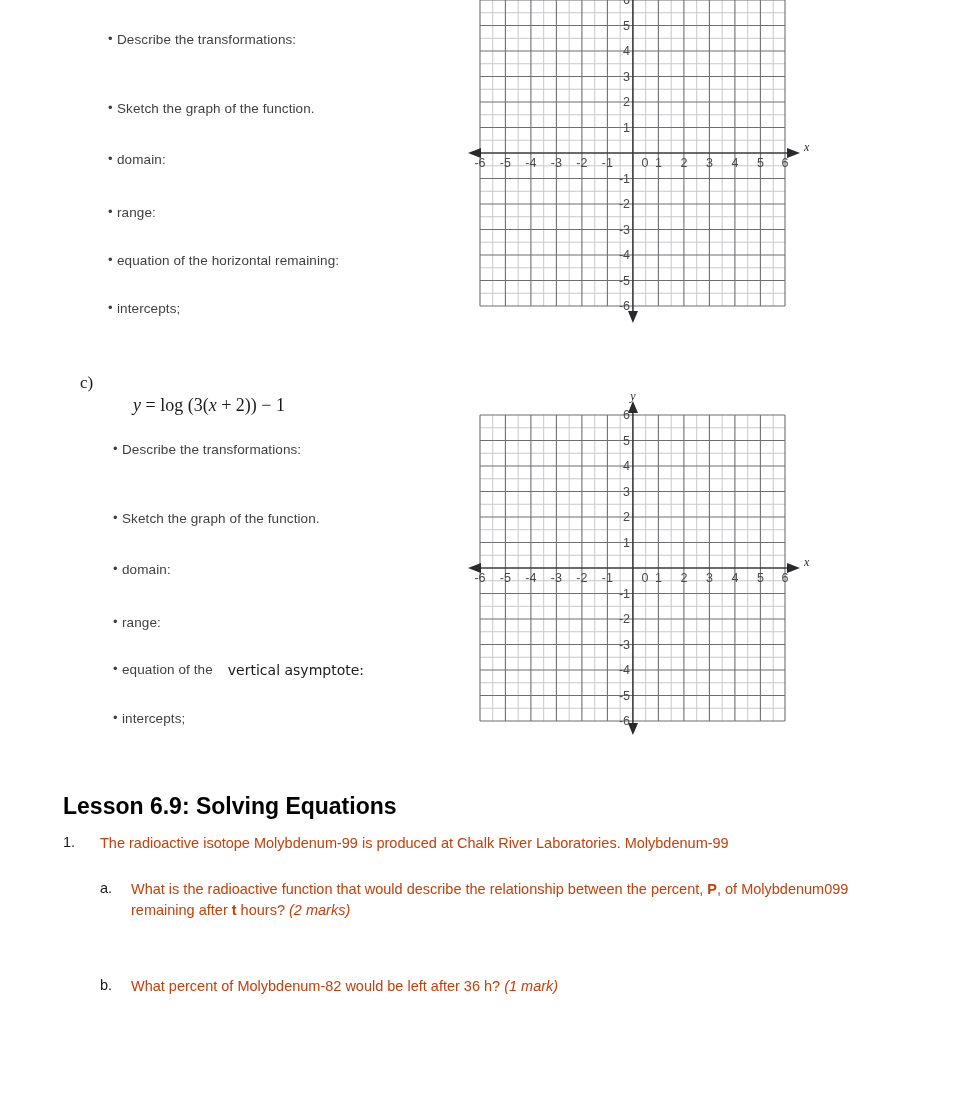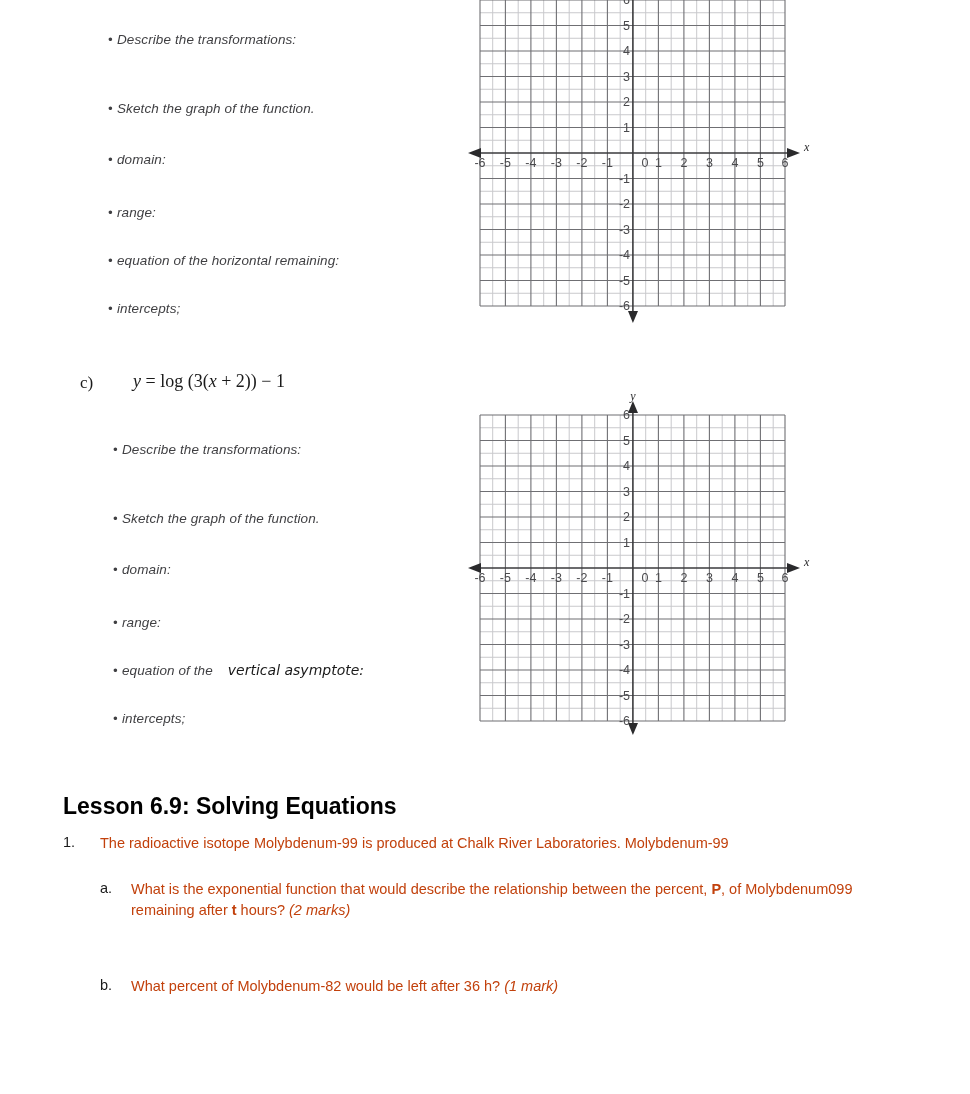--- a/index.html
+++ b/index.html
@@ -20,22 +20,21 @@
   .scan {
     font-family: "Liberation Sans", sans-serif;
     color: #3f3f42;
     font-size: 13.5px;
     letter-spacing: 0.1px;
     white-space: nowrap;
   }
   .bullet-row {
     position: absolute;
     display: flex;
-    align-items: center;
-    font-style: italic;
+    align-items: flex-start;
   }
   .bullet-dot {
     width: 9px;
     flex: 0 0 9px;
     font-size: 13px;
     line-height: 1;
     color: #3f3f42;
   }
   .bullet-dot::before { content: "\2022"; }
 
@@ -53,20 +52,21 @@
     font-family: "Liberation Serif", serif;
     font-size: 17px;
     color: #1a1a1a;
   }
   .eq-body {
     position: absolute;
     font-family: "Liberation Serif", serif;
     font-size: 18px;
     color: #1a1a1a;
     white-space: nowrap;
+    margin-top: 24px;
   }
   .eq-body i { font-style: italic; }
 
   
   .graph {
     position: absolute;
   }
   .graph svg { display: block; }
 
   
@@ -362,20 +362,20 @@
 
 <div class="lesson-heading" style="left:63px; top:793px;">Lesson 6.9: Solving Equations</div>
 
 <div class="q-num" style="left:63px; top:834px;">1.</div>
 <div class="q-text" style="left:100px; top:833px; width:790px;">
   <div>The radioactive isotope Molybdenum-99 is produced at Chalk River Laboratories. Molybdenum-99</div>
 </div>
 
 <div class="q-num" style="left:100px; top:880px;">a.</div>
 <div class="q-text" style="left:131px; top:879px; width:760px;">
-  <span>What is the exponential function that would describe the relationship between the percent, </span><b>P</b><span>, of</span>
+  <span>What is the radioactive function that would describe the relationship between the percent, </span><b>P</b><span>, of</span>
   <span>Molybdenum099 remaining after </span><b>t</b><span> hours? </span><span class="marks">(2 marks)</span>
 </div>
 
 <div class="q-num" style="left:100px; top:977px;">b.</div>
 <div class="q-text" style="left:131px; top:976px; width:760px;">
   <span>What percent of Molybdenum-82 would be left after 36 h? </span><span class="marks">(1 mark)</span>
 </div>
 
 </body></html>

